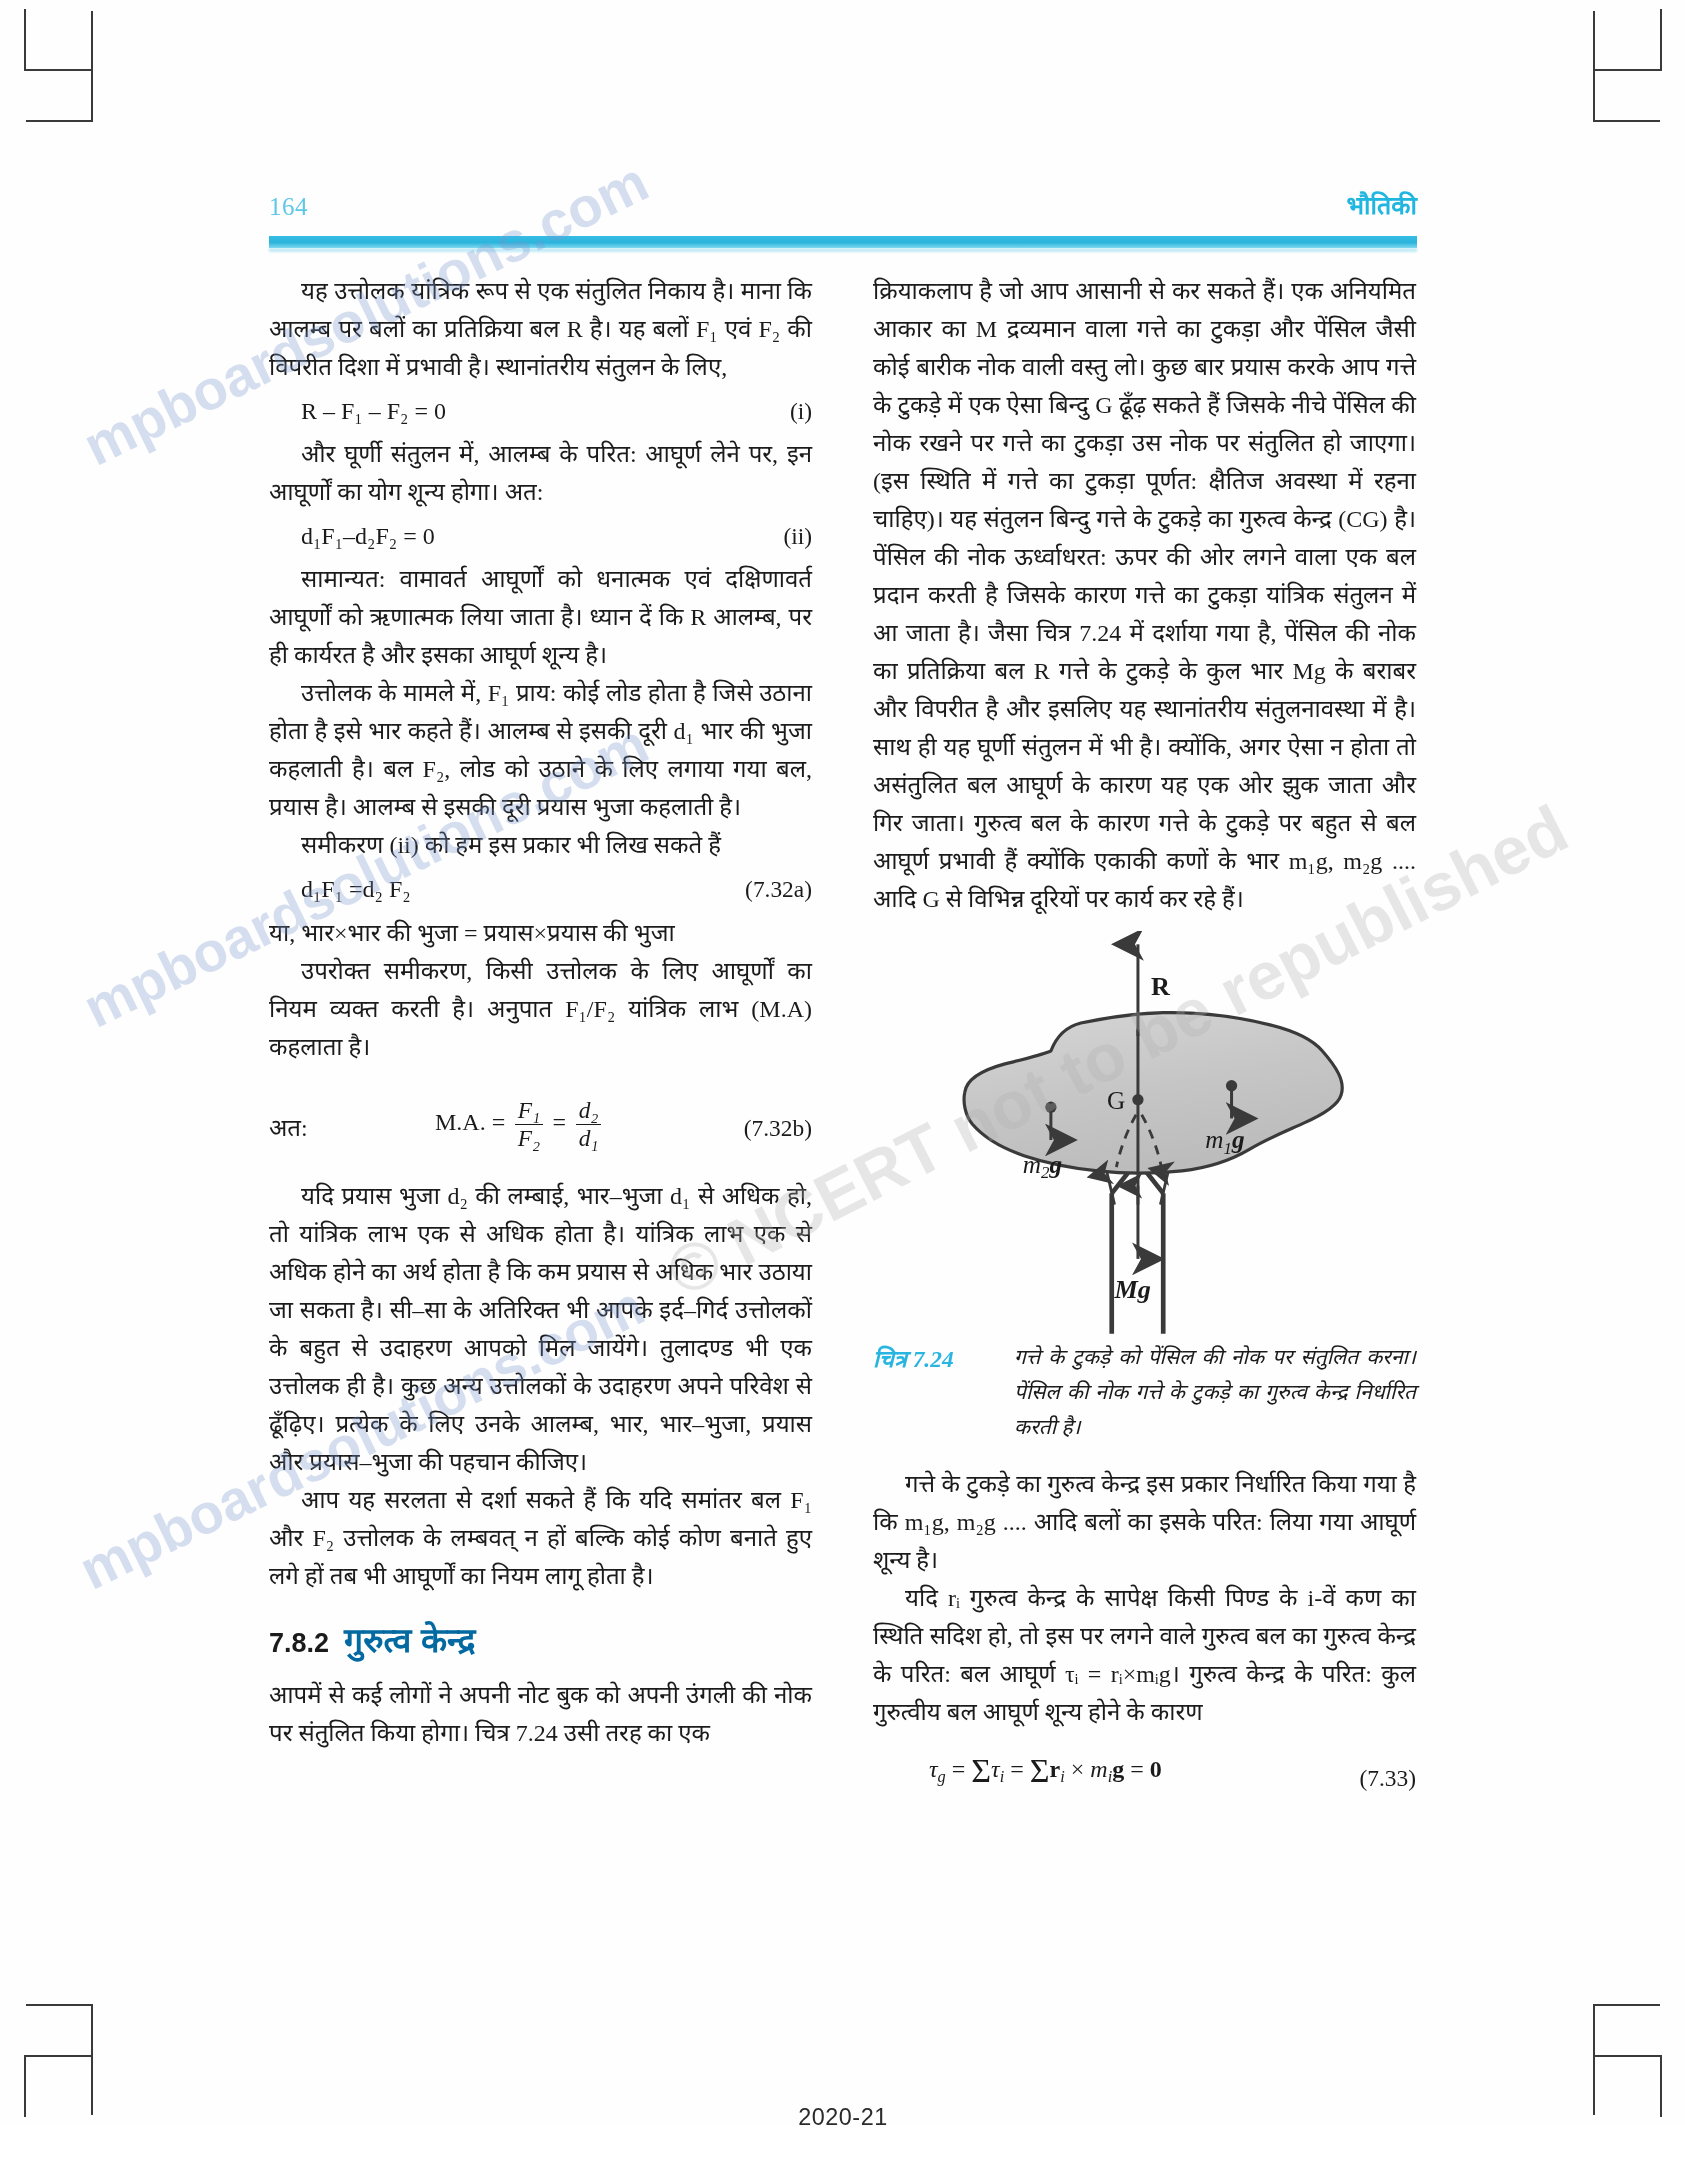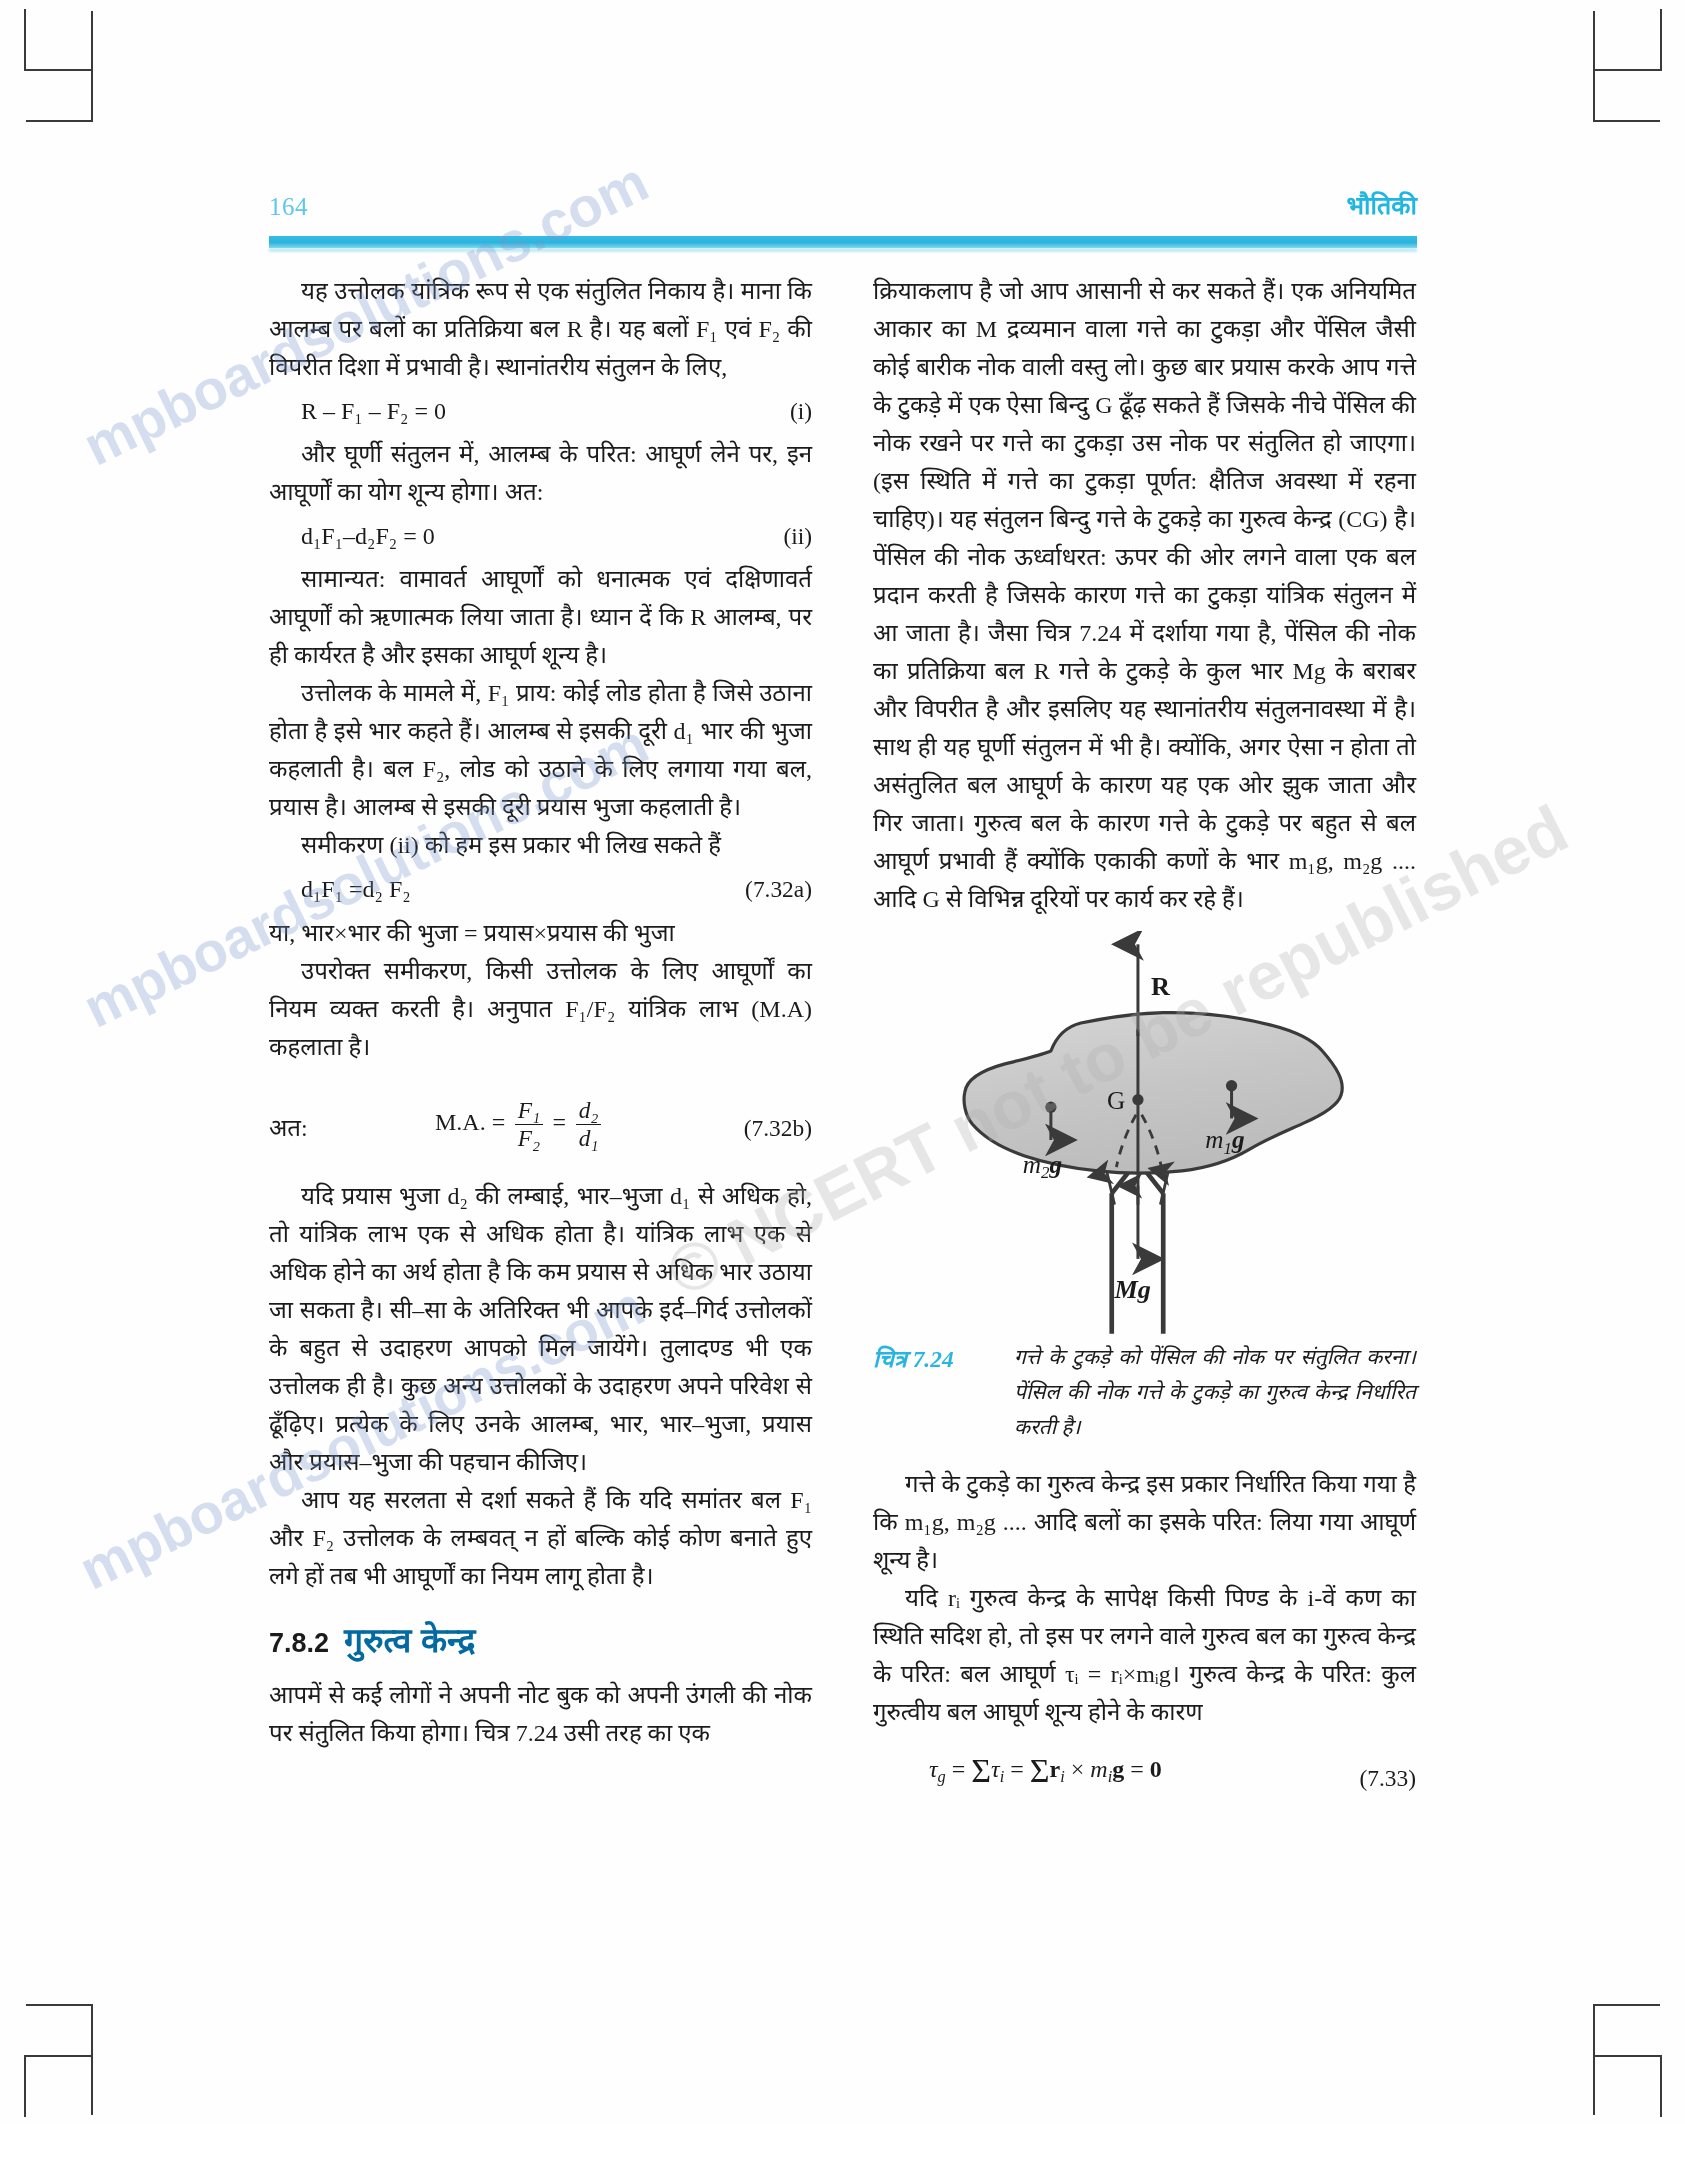--- a/index.html
+++ b/index.html
@@ -402,15 +402,16 @@
       </span>
       <span class="num" style="top:15px;">(7.33)</span>
     </div>
   </div>
 
   <div class="wm wm-blue" style="left:56px;top:281px;font-size:56px;">mpboardsolutions.com</div>
   <div class="wm wm-blue" style="left:56px;top:843px;font-size:56px;">mpboardsolutions.com</div>
   <div class="wm wm-blue" style="left:52px;top:1405px;font-size:56px;">mpboardsolutions.com</div>
   <div class="wm wm-grey" style="left:618px;top:1012px;font-size:67px;">© NCERT not to be republished</div>
 
+  <div class="footer">2020-21</div>
 
 </div>
 
 
 </body></html>

